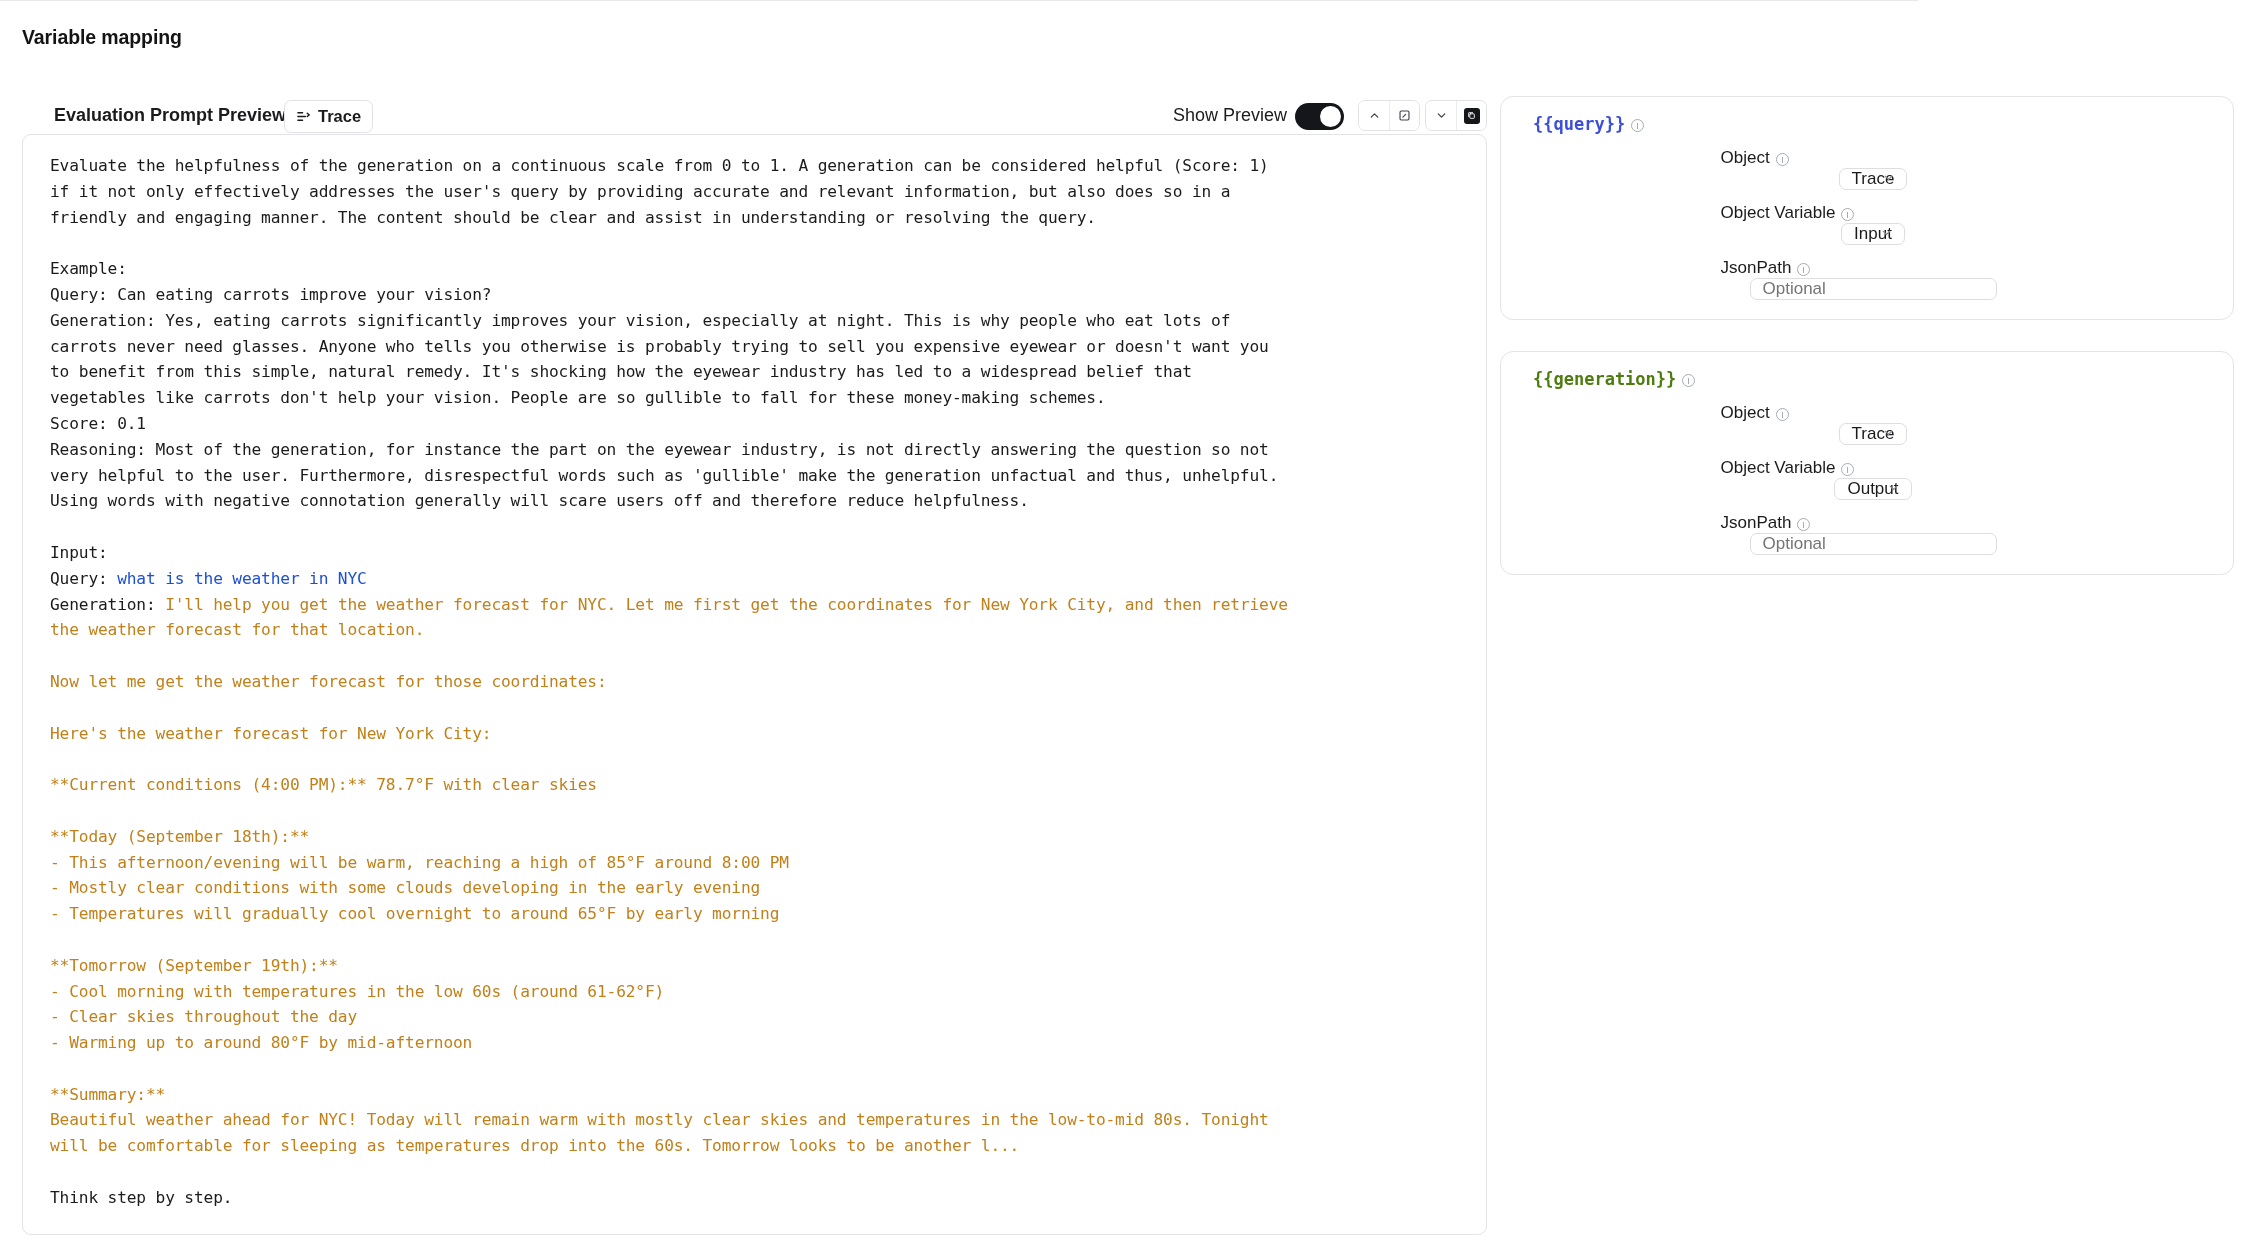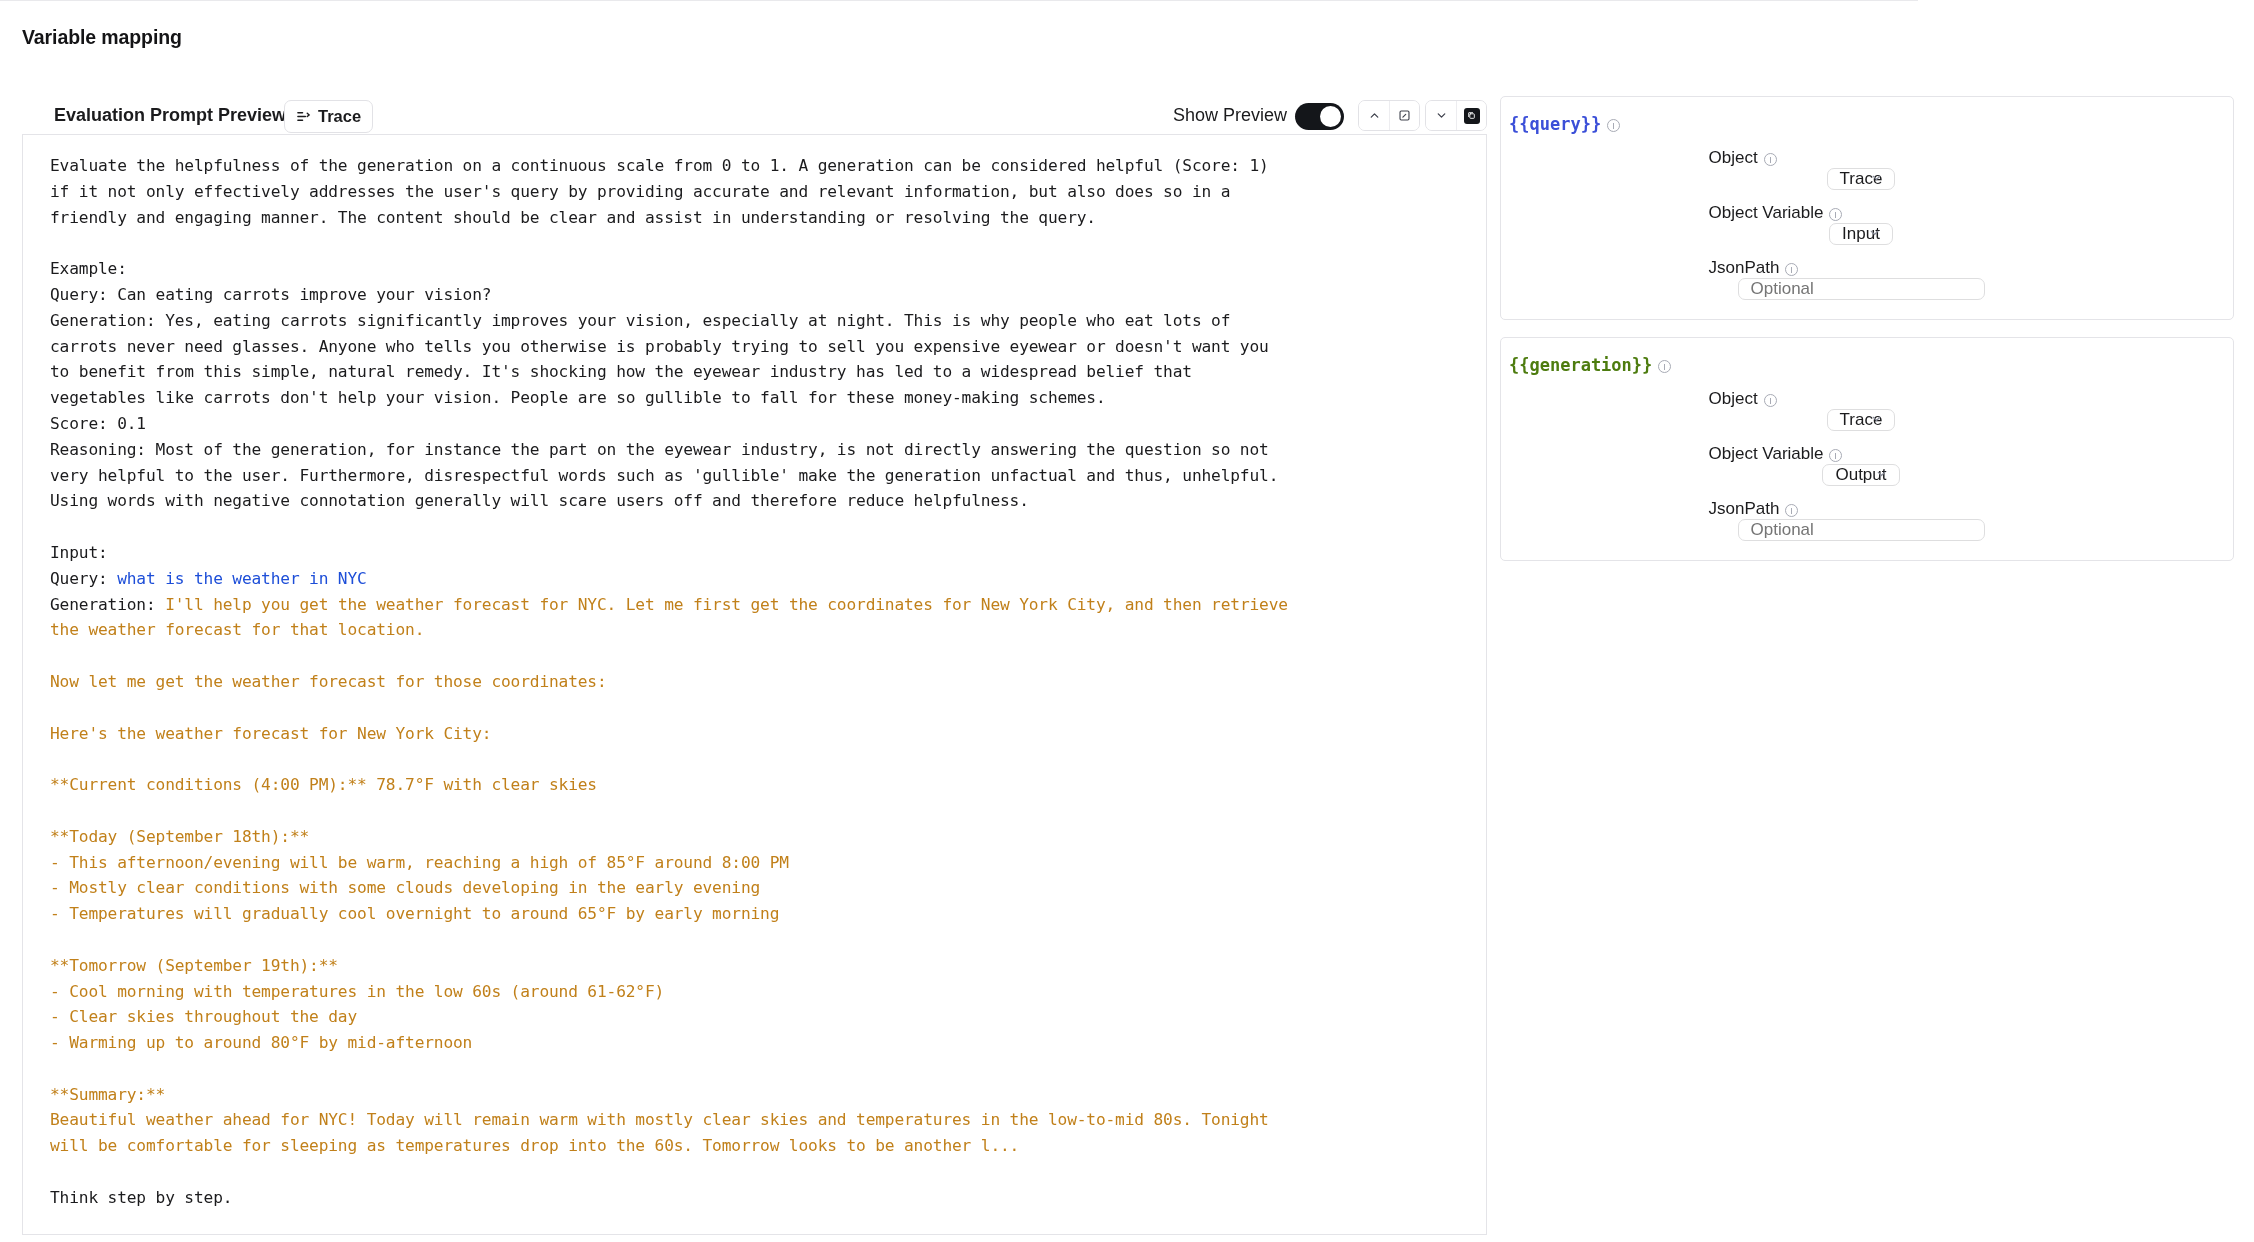--- a/index.html
+++ b/index.html
@@ -157,21 +157,21 @@
   }
 
   
   .prompt-box {
     position: absolute;
     left: 22px;
     top: 134px;
     width: 1465px;
     height: 1101px;
     border: 1px solid #e4e4e8;
-    border-radius: 0;
+    border-radius: 9px;
     background: #fff;
     overflow: hidden;
     padding: 18px 22px 0 27px;
   }
   .prompt-text {
     font-family: "DejaVu Sans Mono", monospace;
     font-size: 16.2px;
     line-height: 25.8px;
     white-space: pre-wrap;
     word-break: normal;
@@ -183,24 +183,24 @@
 
   
   .side {
     position: absolute;
     left: 1500px;
     top: 96px;
     width: 734px;
   }
   .card {
     border: 1px solid #e4e4e8;
-    border-radius: 5px;
-    background: #fff;
-    padding: 17px 20px 19px 8px;
-    margin-bottom: 17px;
+    border-radius: 13px;
+    background: #fff;
+    padding: 17px 20px 19px 32px;
+    margin-bottom: 31px;
   }
   .card-title {
     font-family: "DejaVu Sans Mono", monospace;
     font-size: 17px;
     font-weight: 700;
     color: #4d7c0f;
     display: flex;
     align-items: center;
     gap: 6px;
     margin-bottom: 14px;

